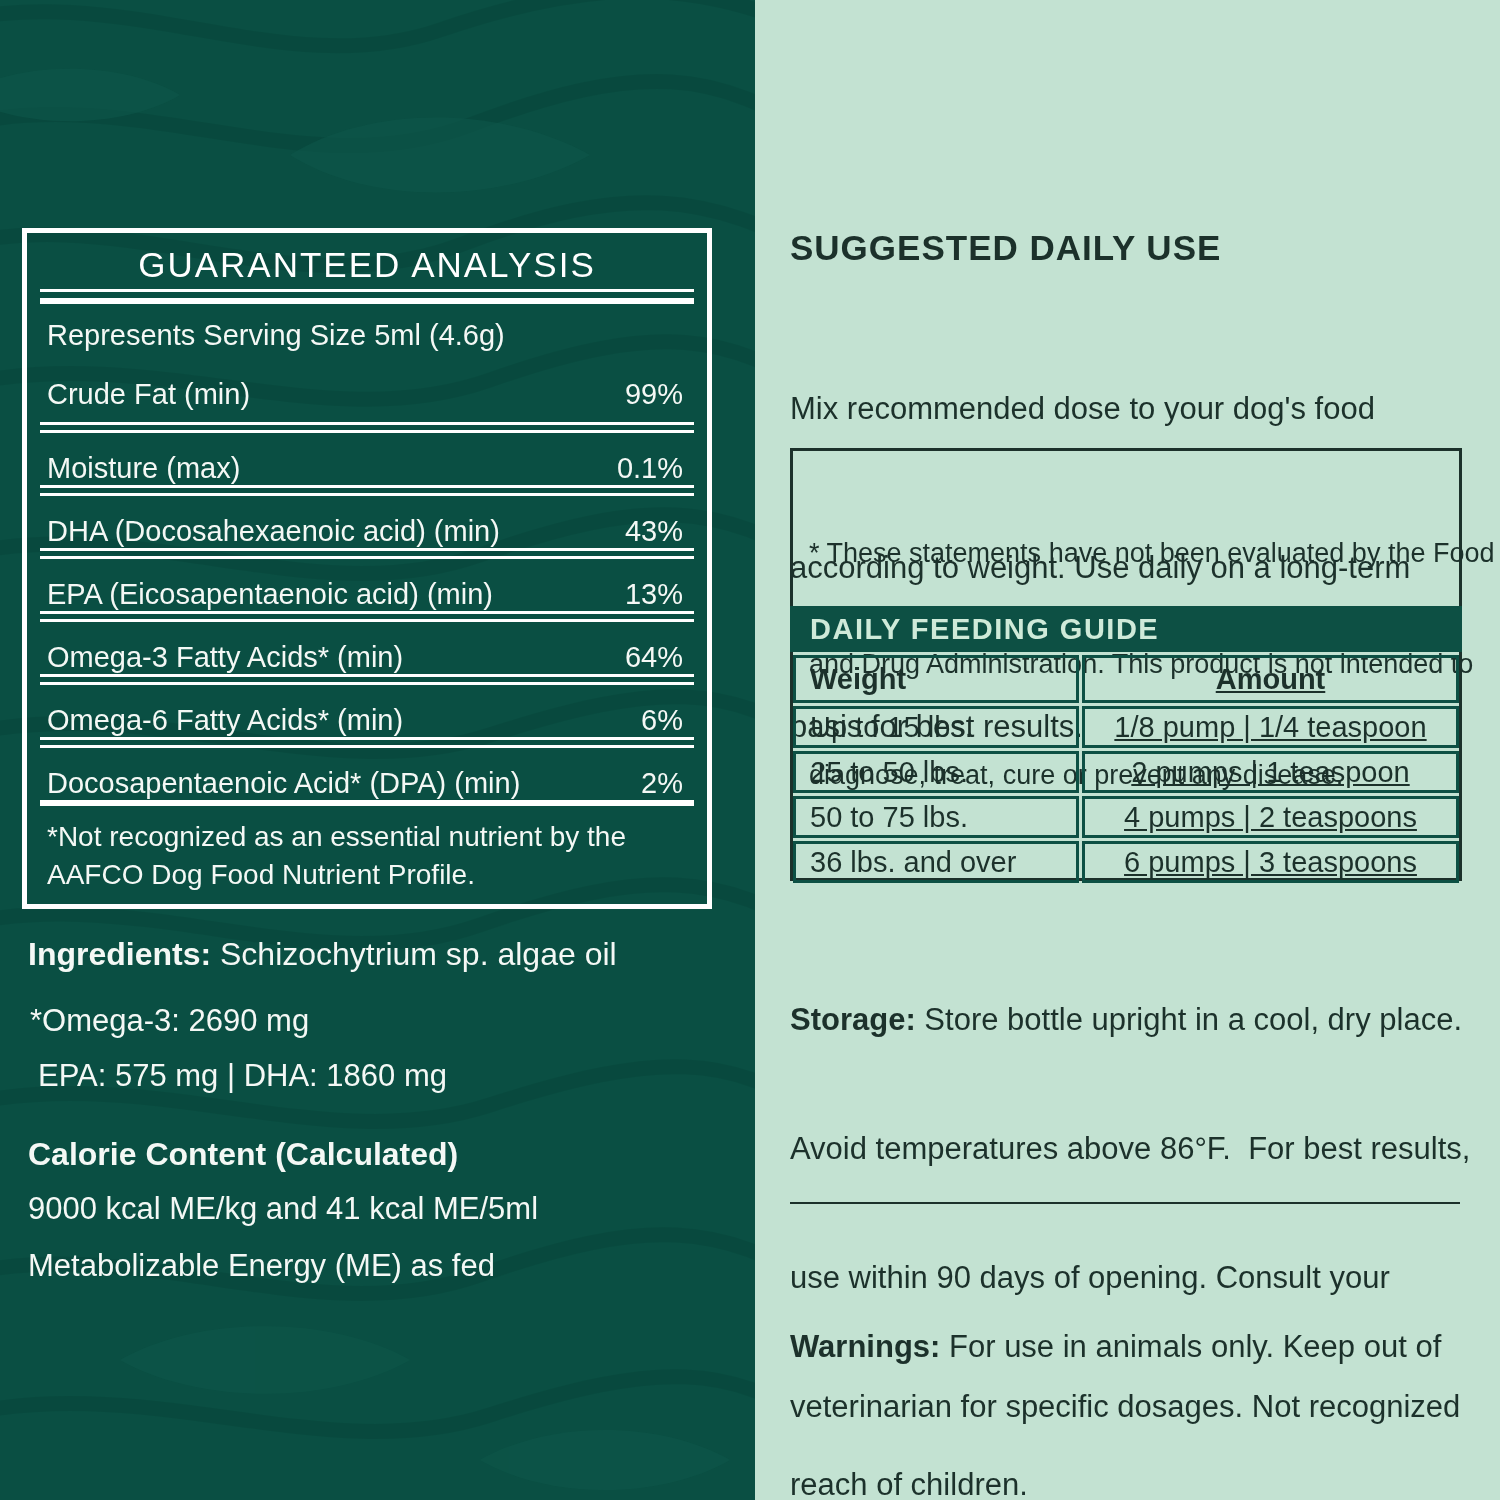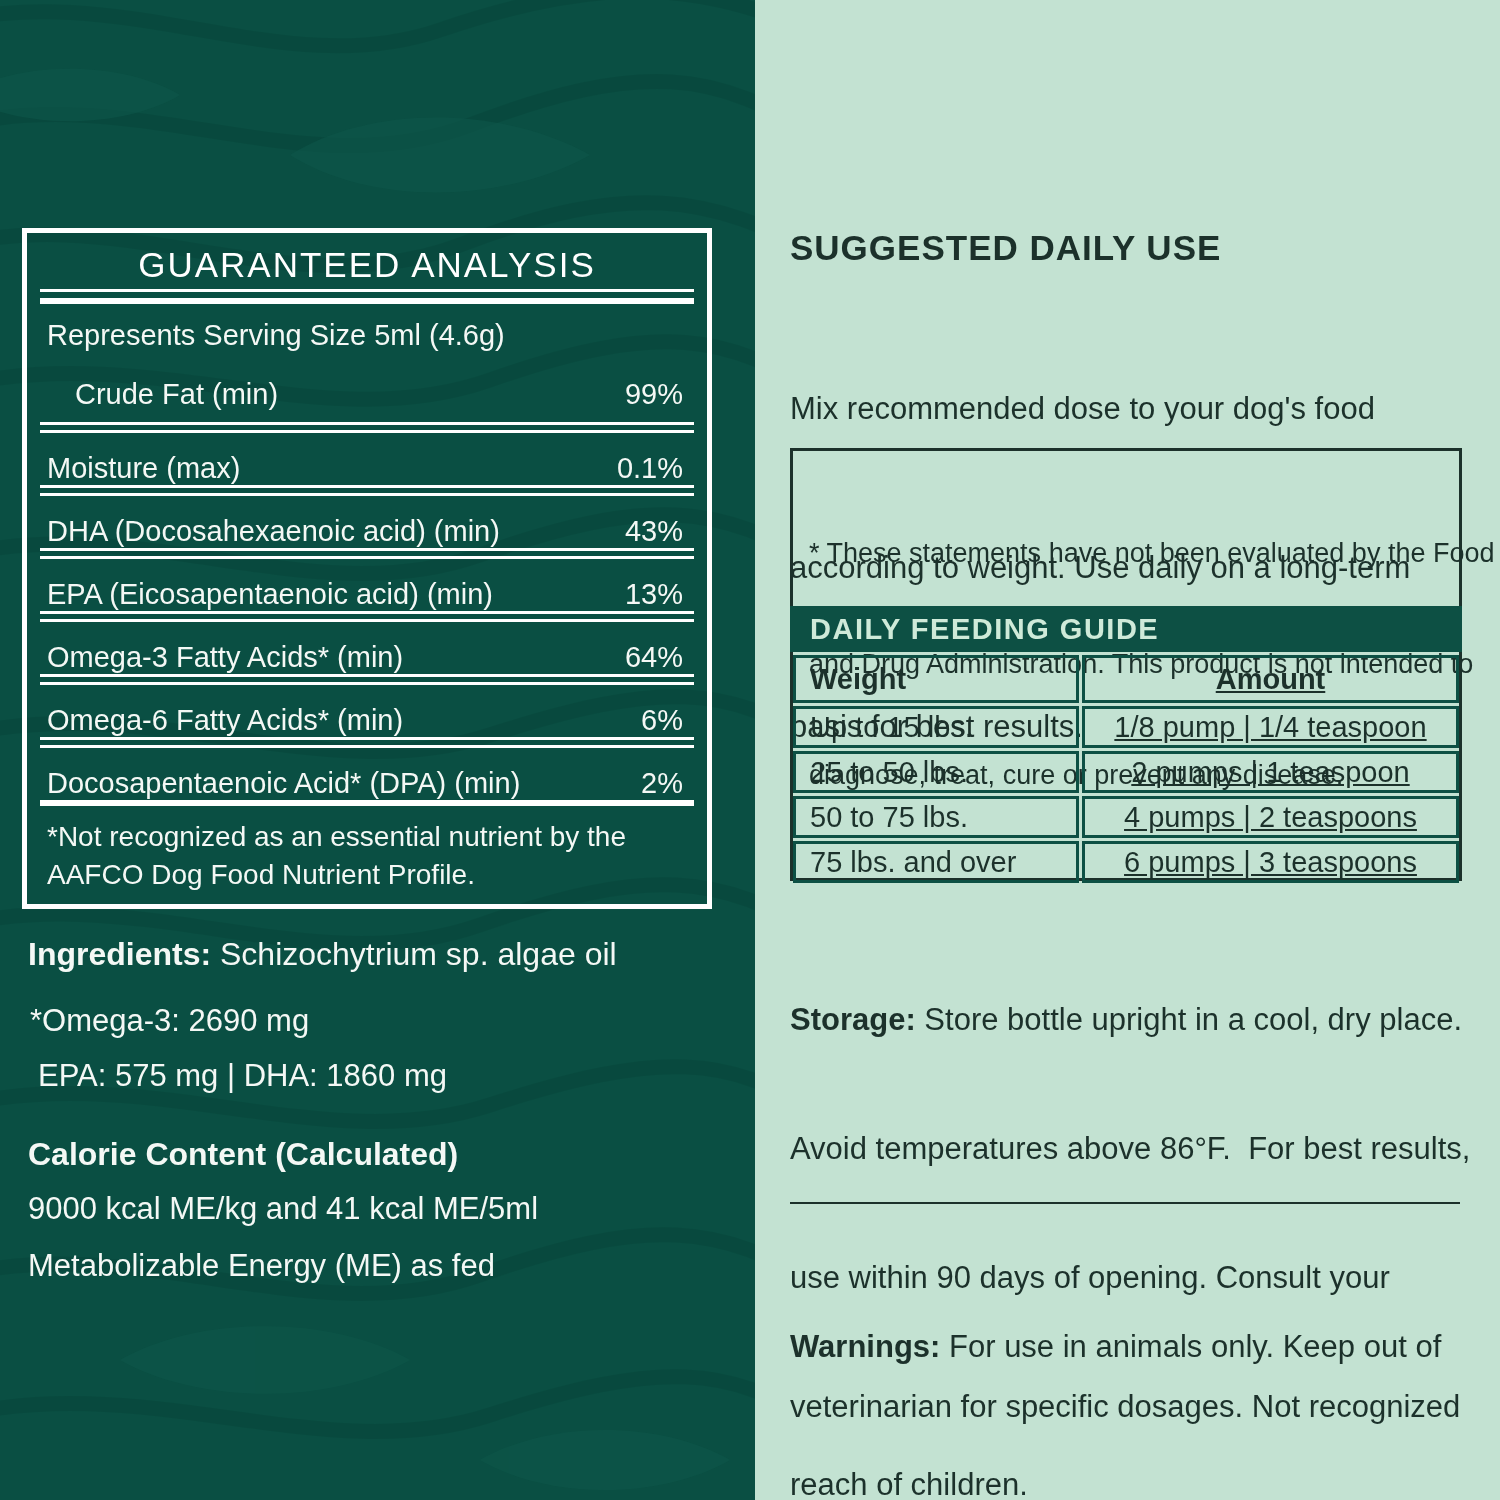--- a/index.html
+++ b/index.html
@@ -18,21 +18,21 @@
   .rule{background:#ffffff;margin:0 13px;}
   .rule.thin{height:3px;}
   .rule.thick{height:6px;}
   .rule-gap{height:6px;}
   .sep2{margin:0 13px;}
   .sep2 .l{height:3px;background:#ffffff;}
   .sep2 .g{height:5px;}
   .ga-row{display:flex;justify-content:space-between;align-items:center;padding:0 24px 0 20px;font-size:29px;}
   .ga-row .val{margin-left:12px;white-space:nowrap;}
   .ga-serving{height:62px;}
-  .ga-r56{height:56px;margin-left:28px;}
+  .ga-r56{height:56px;}
   .ga-r52{height:52px;align-items:flex-end;}
   .ga-footnote{padding:12px 20px 10px;font-size:28px;line-height:38px;}
   .left-text{position:absolute;color:#f4f8f5;white-space:pre;}
   .b{font-weight:bold;}
   
   .right-panel{position:absolute;left:755px;top:0;width:745px;height:1500px;background:#c3e2d2;color:#1c312b;}
   .rp-title{position:absolute;left:35px;top:228px;font-size:35px;font-weight:bold;letter-spacing:1px;}
   .rp-intro{position:absolute;left:35px;top:276px;width:680px;font-size:31px;line-height:53px;white-space:pre;}
   .fda-box{
     position:absolute;left:35px;top:448px;width:672px;box-sizing:border-box;
@@ -202,21 +202,21 @@
         </tr>
         <tr>
           <td class="col-w">25 to 50 lbs.</td>
           <td class="col-a">2 pumps | 1 teaspoon</td>
         </tr>
         <tr>
           <td class="col-w">50 to 75 lbs.</td>
           <td class="col-a">4 pumps | 2 teaspoons</td>
         </tr>
         <tr>
-          <td class="col-w">75 lbs. and over</td>
+          <td class="col-w">36 lbs. and over</td>
           <td class="col-a">6 pumps | 3 teaspoons</td>
         </tr>
       </tbody>
         </table>
     </div>
 
     <div class="rp-para rp-storage">
       <div><span class="b">Storage:</span><span> Store bottle upright in a cool, dry place.</span></div>
       <div>Avoid temperatures above 86°F.  For best results,</div>
       <div>use within 90 days of opening. Consult your</div>

